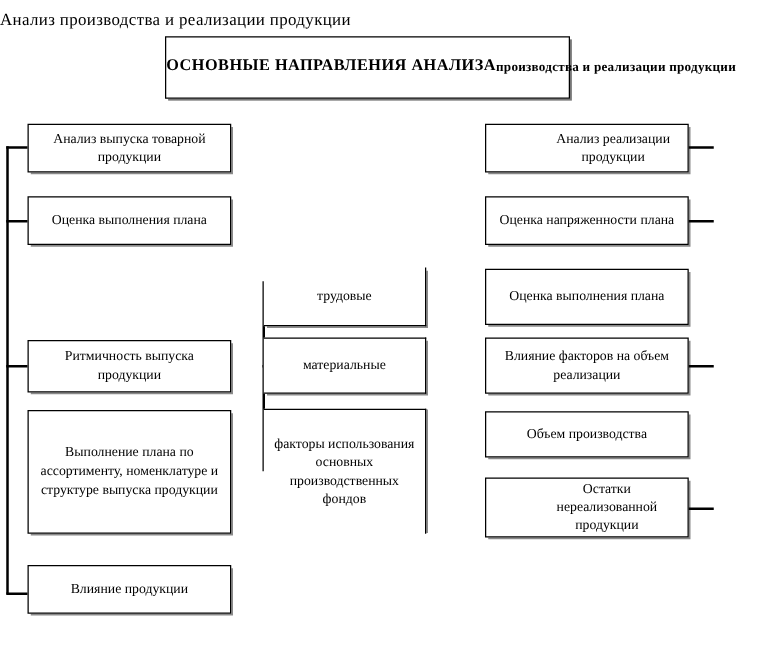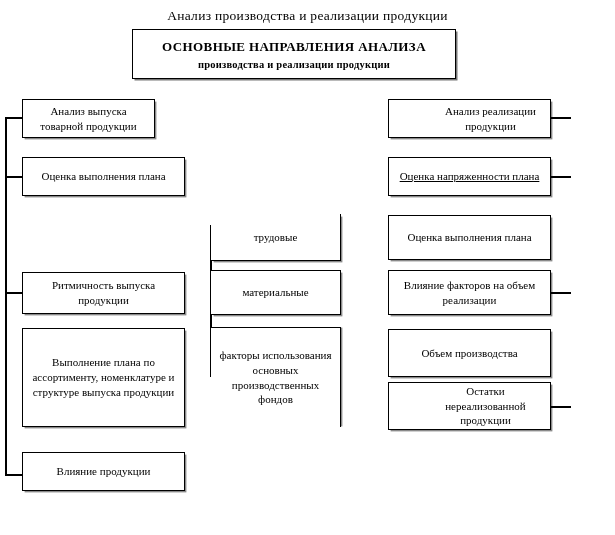--- a/index.html
+++ b/index.html
@@ -19,40 +19,38 @@
     background: #ffffff;
     overflow: hidden;
   }
 
   
   .caption {
     position: absolute;
     left: 0;
     top: 8px;
     width: 615px;
-    text-align: center;
     font-size: 13.5px;
     letter-spacing: 0.3px;
     white-space: nowrap;
   }
 
   .header-box {
     position: absolute;
     left: 132px;
     top: 29px;
     width: 324px;
     height: 50px;
     border: 1.6px solid #000;
     box-sizing: border-box;
     background: #fff;
     box-shadow: 2px 2px 0 -0.5px #777;
     display: flex;
-    flex-direction: column;
+    flex-direction: row;
     align-items: center;
-    justify-content: center;
   }
   .header-line1 {
     font-size: 13px;
     font-weight: bold;
     letter-spacing: 0.4px;
     margin-bottom: 4px;
     white-space: nowrap;
   }
   .header-line2 {
     font-size: 10.5px;
@@ -110,21 +108,21 @@
     <div class="header-line2">производства и реализации продукции</div>
   </div>
 
   <div class="spine" style="left:5px; top:117px; height:358px;"></div>
 
   <div class="stub" style="left:5px; top:117px; width:18px;"></div>
   <div class="stub" style="left:5px; top:176px; width:18px;"></div>
   <div class="stub" style="left:5px; top:292px; width:18px;"></div>
   <div class="stub" style="left:5px; top:474px; width:18px;"></div>
 
-  <div class="node" style="left:22px; top:99px; width:133px; height:39px;">
+  <div class="node" style="left:22px; top:99px; width:163px; height:39px;">
     <span>Анализ выпуска товарной продукции</span>
   </div>
 
   <div class="node" style="left:22px; top:157px; width:163px; height:39px;">
     <span>Оценка выполнения плана</span>
   </div>
 
 
   <div class="node" style="left:22px; top:272px; width:163px; height:42px;">
     <span>Ритмичность выпуска продукции</span>
@@ -152,35 +150,35 @@
 
   <div class="node mid no-bottom" style="left:211px; top:327px; width:130px; height:100px;">
     <span>факторы использования основных производственных фондов</span>
   </div>
 
   <div class="node" style="left:388px; top:99px; width:163px; height:39px;padding-left:48px;">
     <span>Анализ реализации продукции</span>
   </div>
   <div class="stub" style="left:551px; top:117px; width:20px;"></div>
 
-  <div class="node" style="left:388px; top:157px; width:163px; height:39px;text-decoration:underline;">
+  <div class="node" style="left:388px; top:157px; width:163px; height:39px;">
     <span>Оценка напряженности плана</span>
   </div>
   <div class="stub" style="left:551px; top:176px; width:20px;"></div>
 
   <div class="node" style="left:388px; top:215px; width:163px; height:45px;">
     <span>Оценка выполнения плана</span>
   </div>
 
   <div class="node" style="left:388px; top:270px; width:163px; height:45px;">
     <span>Влияние факторов на объем реализации</span>
   </div>
   <div class="stub" style="left:551px; top:292px; width:20px;"></div>
 
-  <div class="node" style="left:388px; top:329px; width:163px; height:48px;justify-content:center;">
+  <div class="node" style="left:388px; top:329px; width:163px; height:37px;justify-content:center;">
     <span>Объем производства</span>
   </div>
 
   <div class="node" style="left:388px; top:382px; width:163px; height:48px;padding-left:38px;">
     <span>Остатки нереализованной продукции</span>
   </div>
   <div class="stub" style="left:551px; top:406px; width:20px;"></div>
 
 
 </div>

